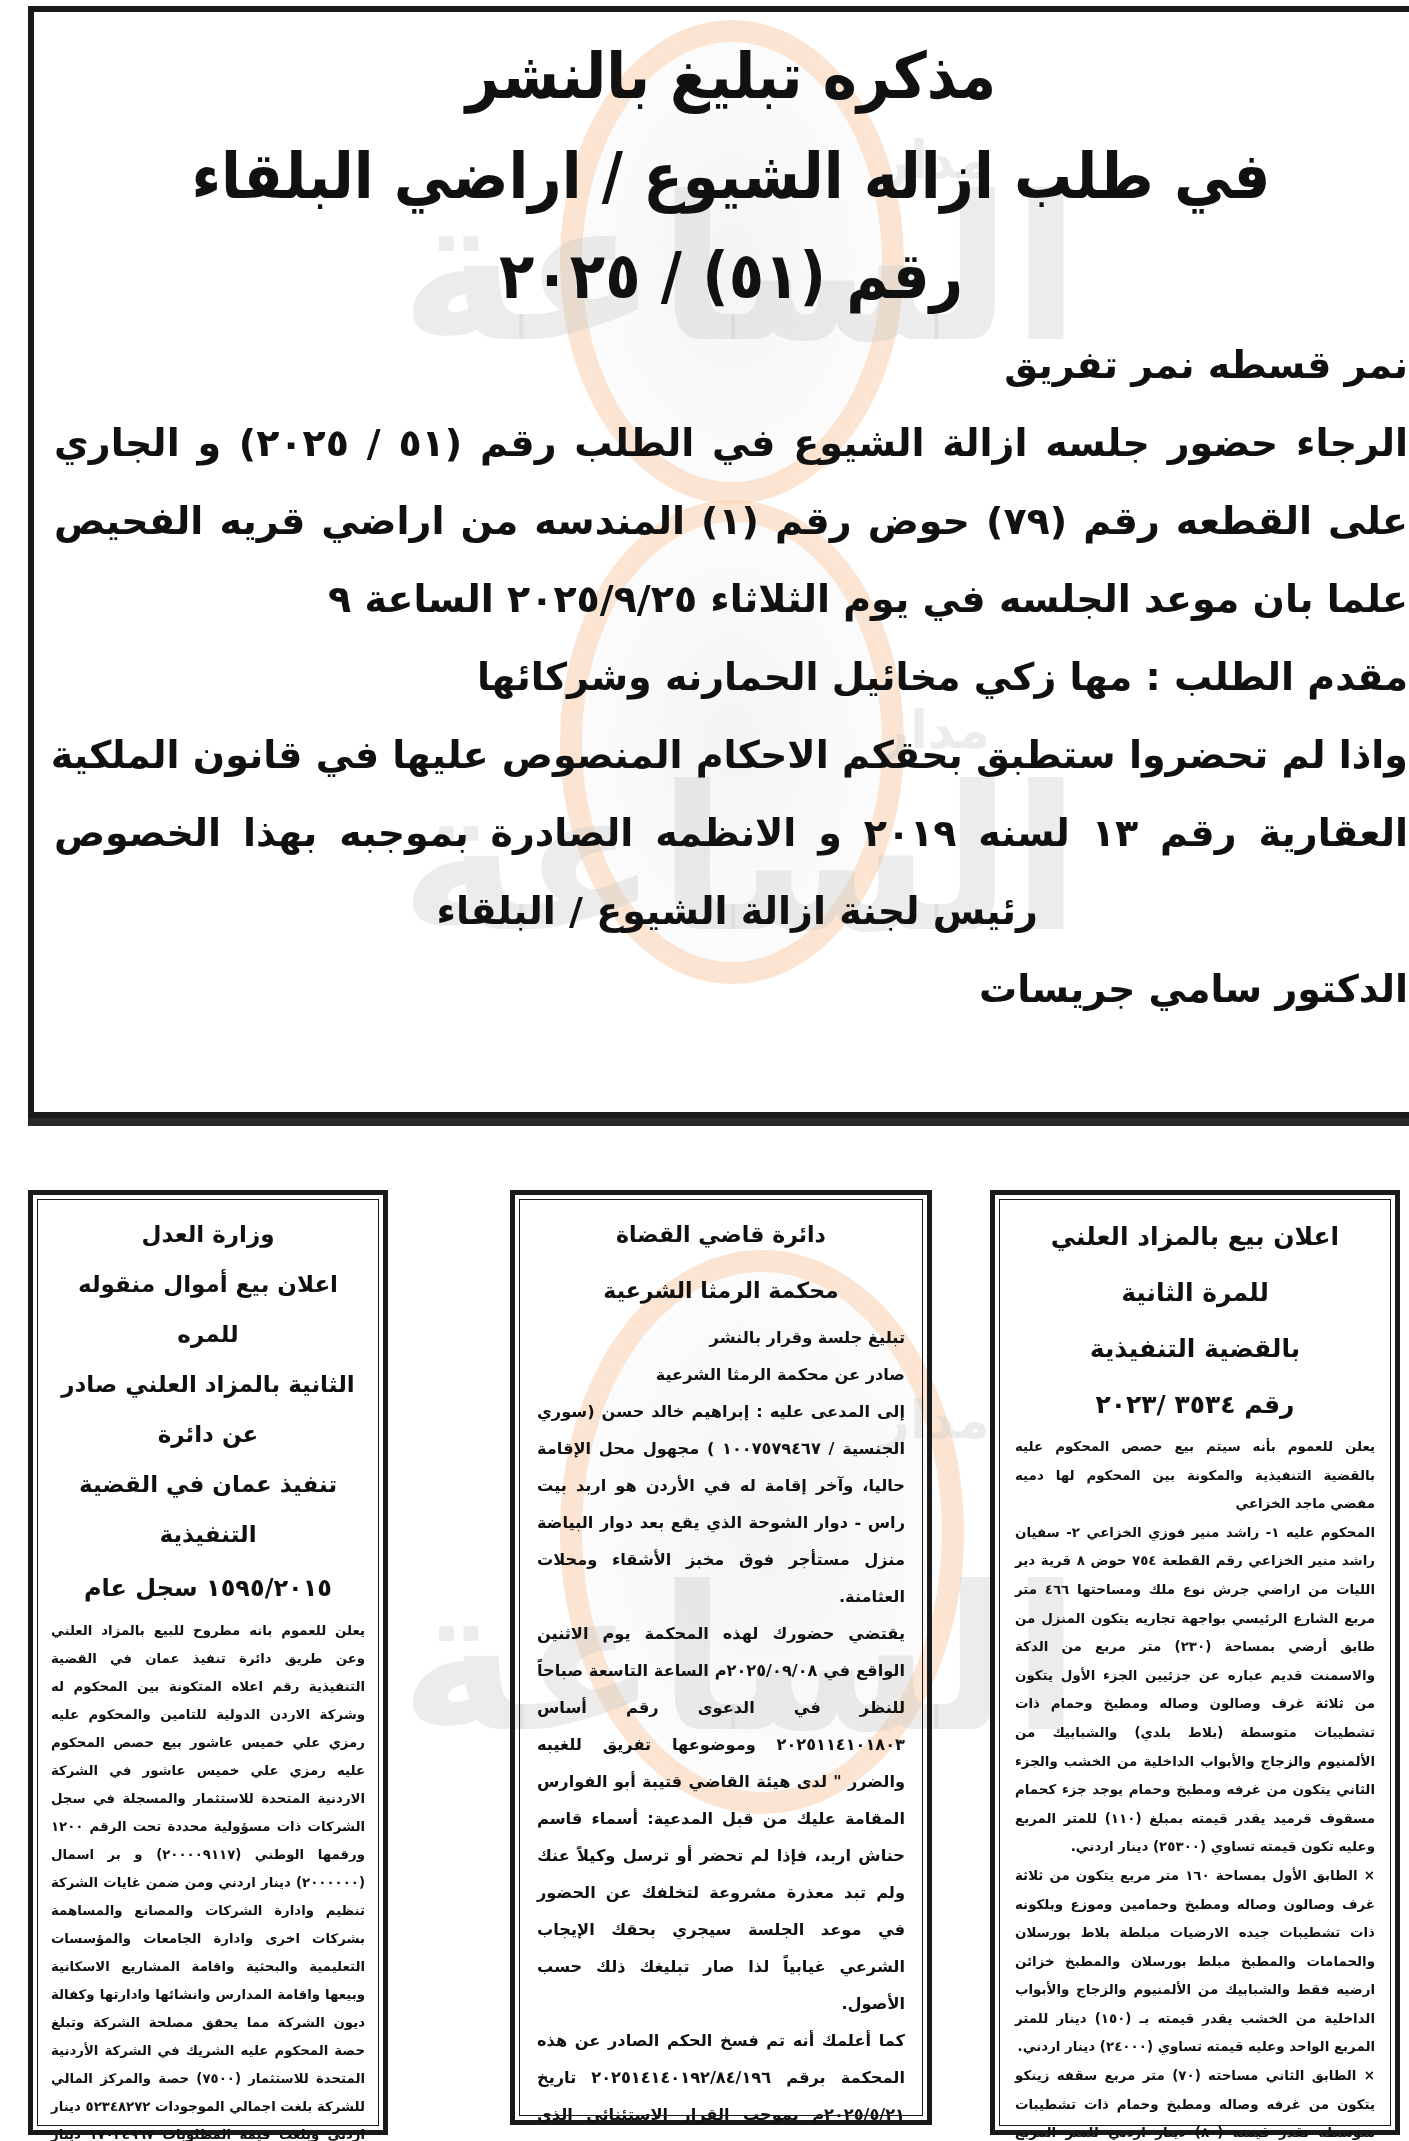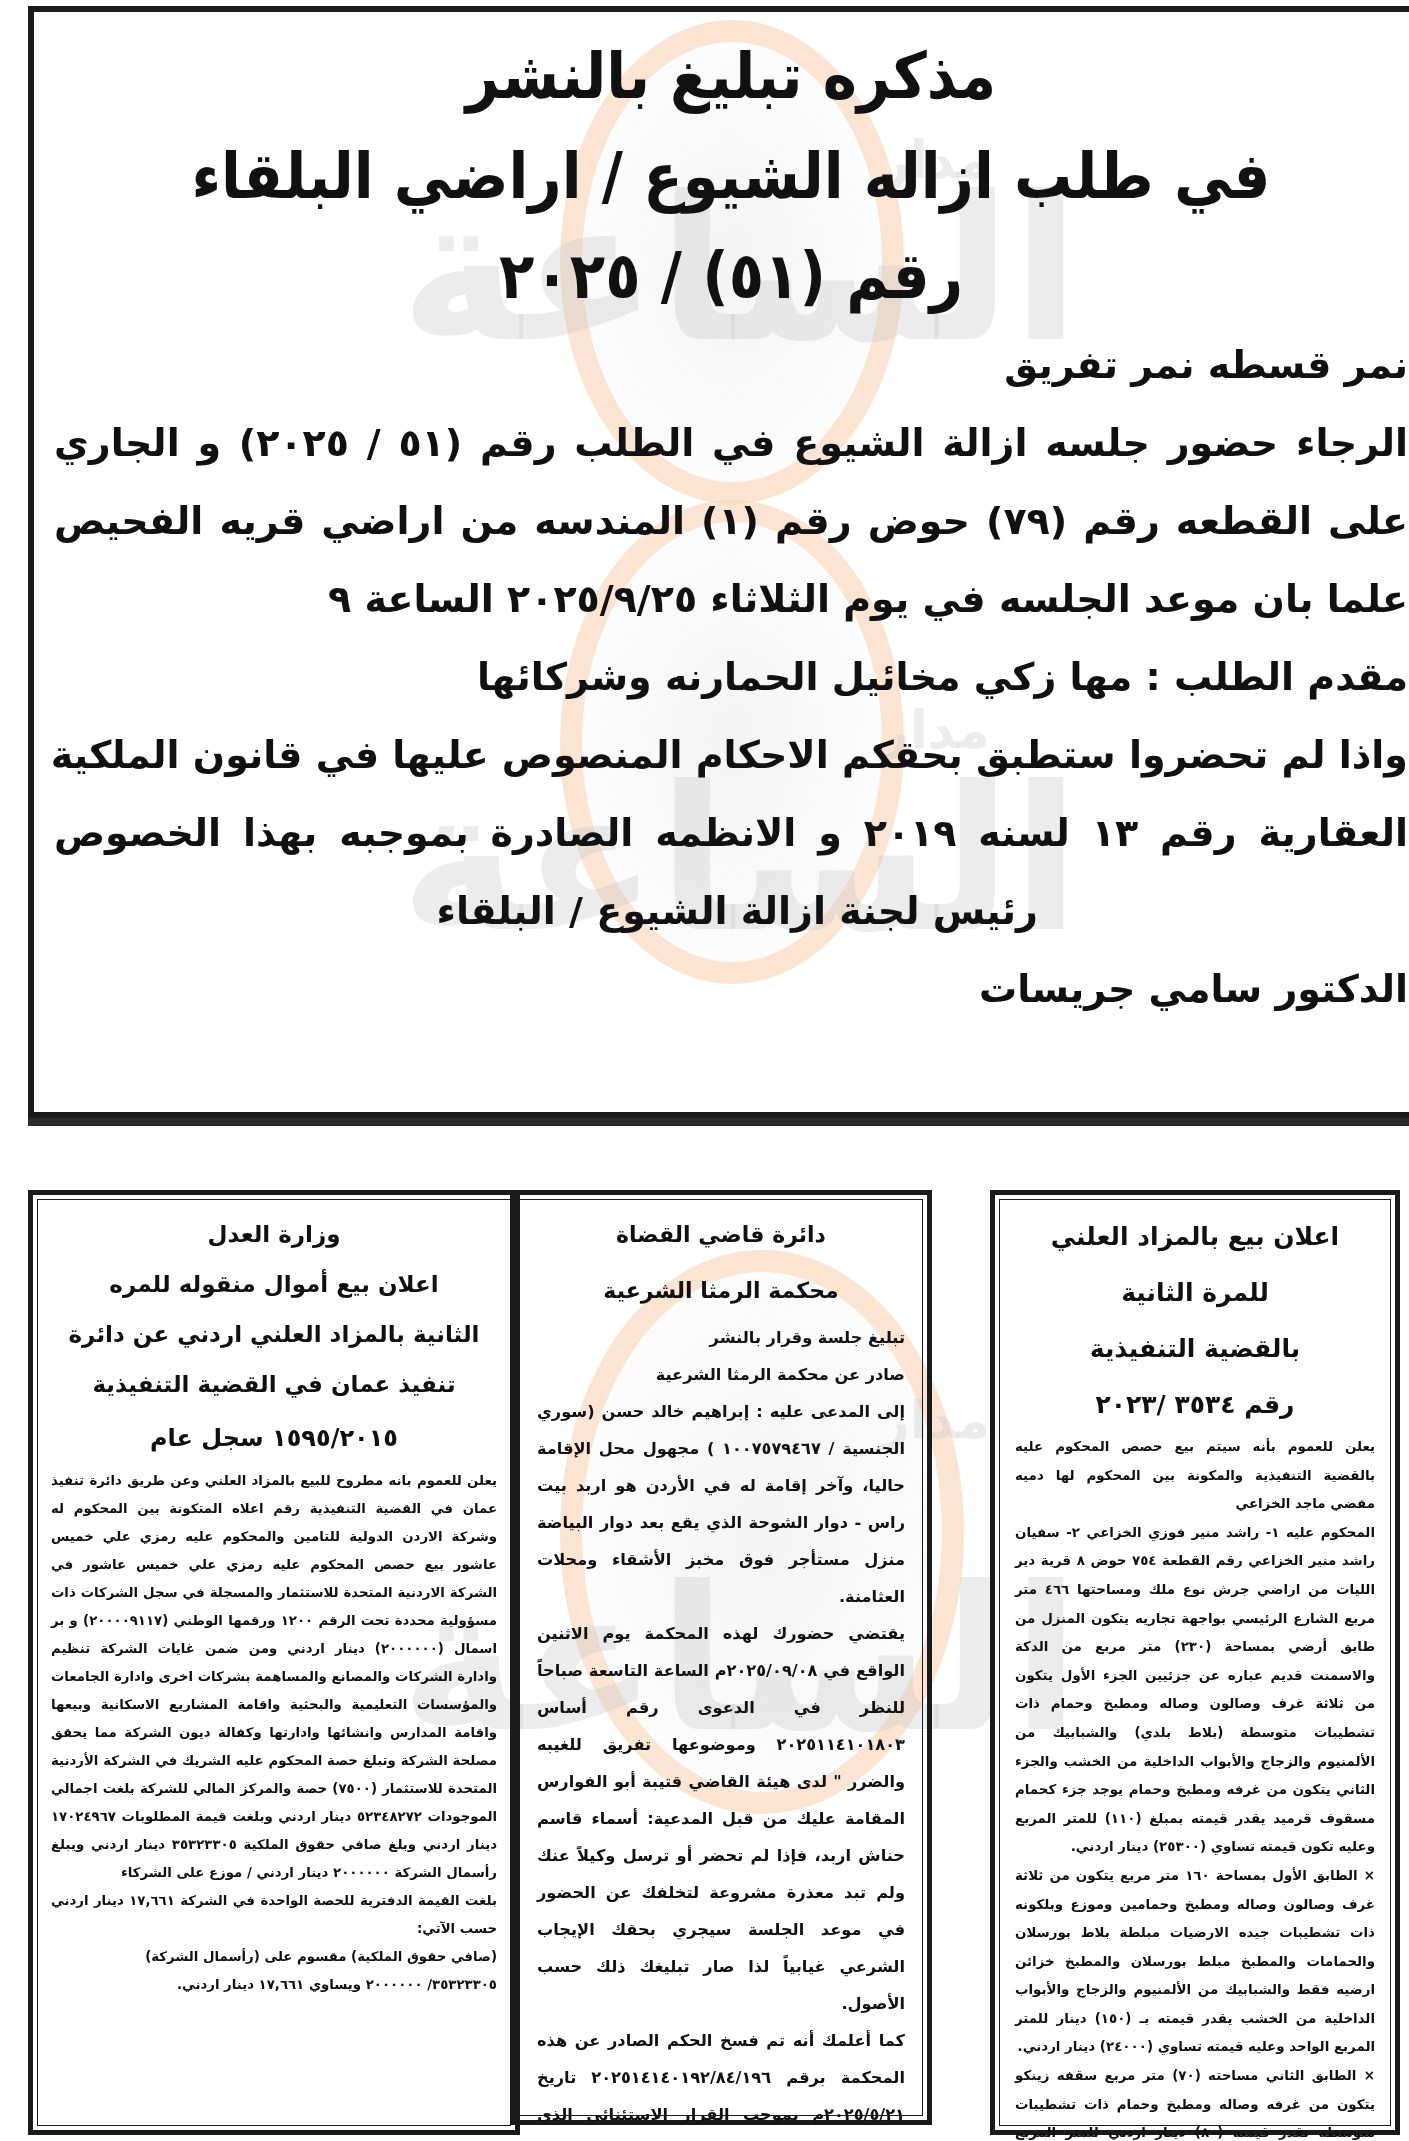--- a/index.html
+++ b/index.html
@@ -41,21 +41,21 @@
   
   .ad {
     position: absolute; top: 1190px; border: 5px solid #1a1a1a; box-sizing: border-box;
     background: rgba(255,255,255,0.0); z-index: 1;
   }
   .ad::before {
     content: ""; position: absolute; inset: 4px; border: 1px solid #1a1a1a; pointer-events: none;
   }
   .ad-right { left: 990px; width: 410px; height: 945px; padding: 14px 20px; }
   .ad-middle { left: 510px; width: 422px; height: 935px; padding: 12px 22px; }
-  .ad-left { left: 28px; width: 492px; height: 945px; padding: 14px 18px; }
+  .ad-left { left: 28px; width: 360px; height: 945px; padding: 14px 18px; }
 
   .ad-heading { text-align: center; font-weight: bold; margin: 0; }
   .ad-right .ad-heading { font-size: 25px; line-height: 56px; }
   .ad-middle .ad-heading { font-size: 22px; line-height: 56px; }
   .ad-left .ad-heading { font-size: 23px; line-height: 50px; }
   .ad-left .ad-heading.big { font-size: 24px; line-height: 58px; }
 
   .ad-para { margin: 0; font-weight: bold; text-align: justify; }
   .ad-right .ad-para { font-size: 13.4px; line-height: 28.6px; }
   .ad-middle .ad-para { font-size: 16.2px; line-height: 37px; }
@@ -107,21 +107,21 @@
   <p class="ad-para">صادر عن محكمة الرمثا الشرعية</p>
   <p class="ad-para">إلى المدعى عليه : إبراهيم خالد حسن (سوري الجنسية / ١٠٠٧٥٧٩٤٦٧ ) مجهول محل الإقامة حاليا، وآخر إقامة له في الأردن هو اربد بيت راس - دوار الشوحة الذي يقع بعد دوار البياضة منزل مستأجر فوق مخبز الأشقاء ومحلات العثامنة.</p>
   <p class="ad-para">يقتضي حضورك لهذه المحكمة يوم الاثنين الواقع في ٢٠٢٥/٠٩/٠٨م الساعة التاسعة صباحاً للنظر في الدعوى رقم أساس ٢٠٢٥١١٤١٠١٨٠٣ وموضوعها تفريق للغيبه والضرر " لدى هيئة القاضي قتيبة أبو الفوارس المقامة عليك من قبل المدعية: أسماء قاسم حناش اربد، فإذا لم تحضر أو ترسل وكيلاً عنك ولم تبد معذرة مشروعة لتخلفك عن الحضور في موعد الجلسة سيجري بحقك الإيجاب الشرعي غيابياً لذا صار تبليغك ذلك حسب الأصول.</p>
   <p class="ad-para">كما أعلمك أنه تم فسخ الحكم الصادر عن هذه المحكمة برقم ٢٠٢٥١٤١٤٠١٩٢/٨٤/١٩٦ تاريخ ٢٠٢٥/٥/٢١م بموجب القرار الاستئنائي الذي يحمل الرقم ٢٠٢٥/١٢٧٢-٢٠٢٥-٣٩٥٩٢ تاريخ ٢٠٢٥/٠٧/٠٩م الصادر عن محكمة استئناف اربد الشرعية، تحريراً في ٢٠-٠٨-٢٠٢٥م</p>
 
 </section>
 
 <section class="ad ad-left">
   <h2 class="ad-heading">وزارة العدل</h2>
   <h2 class="ad-heading">اعلان بيع أموال منقوله للمره</h2>
-  <h2 class="ad-heading">الثانية بالمزاد العلني اردني عن دائرة</h2>
+  <h2 class="ad-heading">الثانية بالمزاد العلني صادر عن دائرة</h2>
   <h2 class="ad-heading">تنفيذ عمان في القضية التنفيذية</h2>
   <h2 class="ad-heading big">١٥٩٥/٢٠١٥ سجل عام</h2>
   <p class="ad-para">يعلن للعموم بانه مطروح للبيع بالمزاد العلني وعن طريق دائرة تنفيذ عمان في القضية التنفيذية رقم اعلاه المتكونة بين المحكوم له وشركة الاردن الدولية للتامين والمحكوم عليه رمزي علي خميس عاشور بيع حصص المحكوم عليه رمزي علي خميس عاشور في الشركة الاردنية المتحدة للاستثمار والمسجلة في سجل الشركات ذات مسؤولية محددة تحت الرقم ١٢٠٠ ورقمها الوطني (٢٠٠٠٠٩١١٧) و بر اسمال (٢٠٠٠٠٠٠) دينار اردني ومن ضمن غايات الشركة تنظيم وادارة الشركات والمصانع والمساهمة بشركات اخرى وادارة الجامعات والمؤسسات التعليمية والبحثية واقامة المشاريع الاسكانية وبيعها واقامة المدارس وانشائها وادارتها وكفالة ديون الشركة مما يحقق مصلحة الشركة وتبلغ حصة المحكوم عليه الشريك في الشركة الأردنية المتحدة للاستثمار (٧٥٠٠) حصة والمركز المالي للشركة بلغت اجمالي الموجودات ٥٢٣٤٨٢٧٢ دينار اردني وبلغت قيمة المطلوبات ١٧٠٢٤٩٦٧ دينار اردني وبلغ صافي حقوق الملكية ٣٥٣٢٣٣٠٥ دينار اردني ويبلغ رأسمال الشركة ٢٠٠٠٠٠٠ دينار اردني / موزع على الشركاء</p>
   <p class="ad-para">بلغت القيمة الدفترية للحصة الواحدة في الشركة ١٧,٦٦١ دينار اردني حسب الآتي:</p>
   <p class="ad-para">(صافي حقوق الملكية) مقسوم على (رأسمال الشركة)</p>
   <p class="ad-para">٣٥٣٢٣٣٠٥/ ٢٠٠٠٠٠٠ ويساوي ١٧,٦٦١ دينار اردني.</p>
 
 </section>
 
 </body></html>

